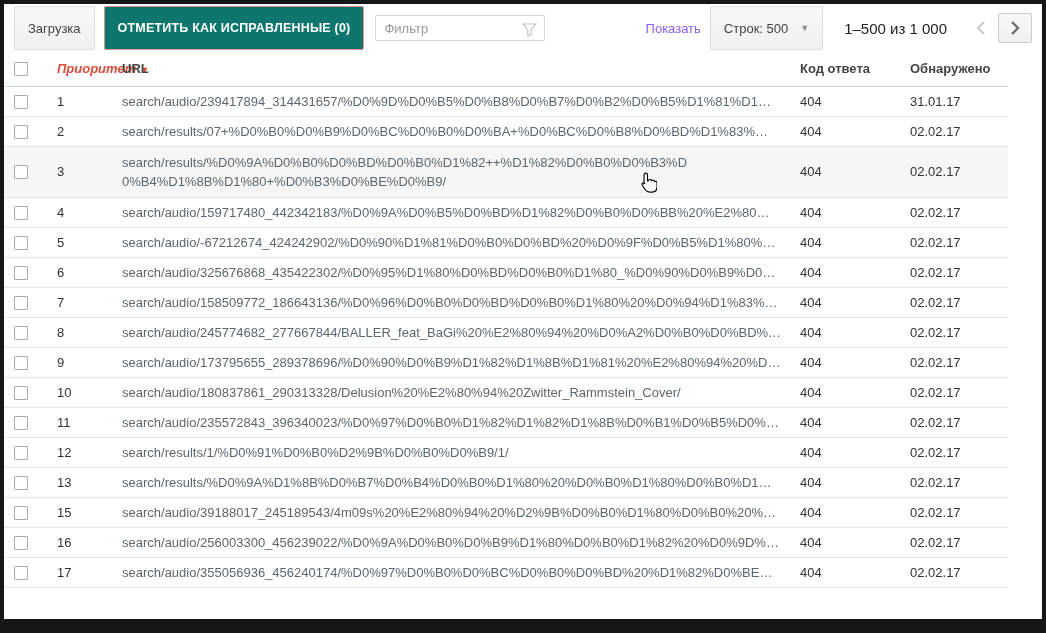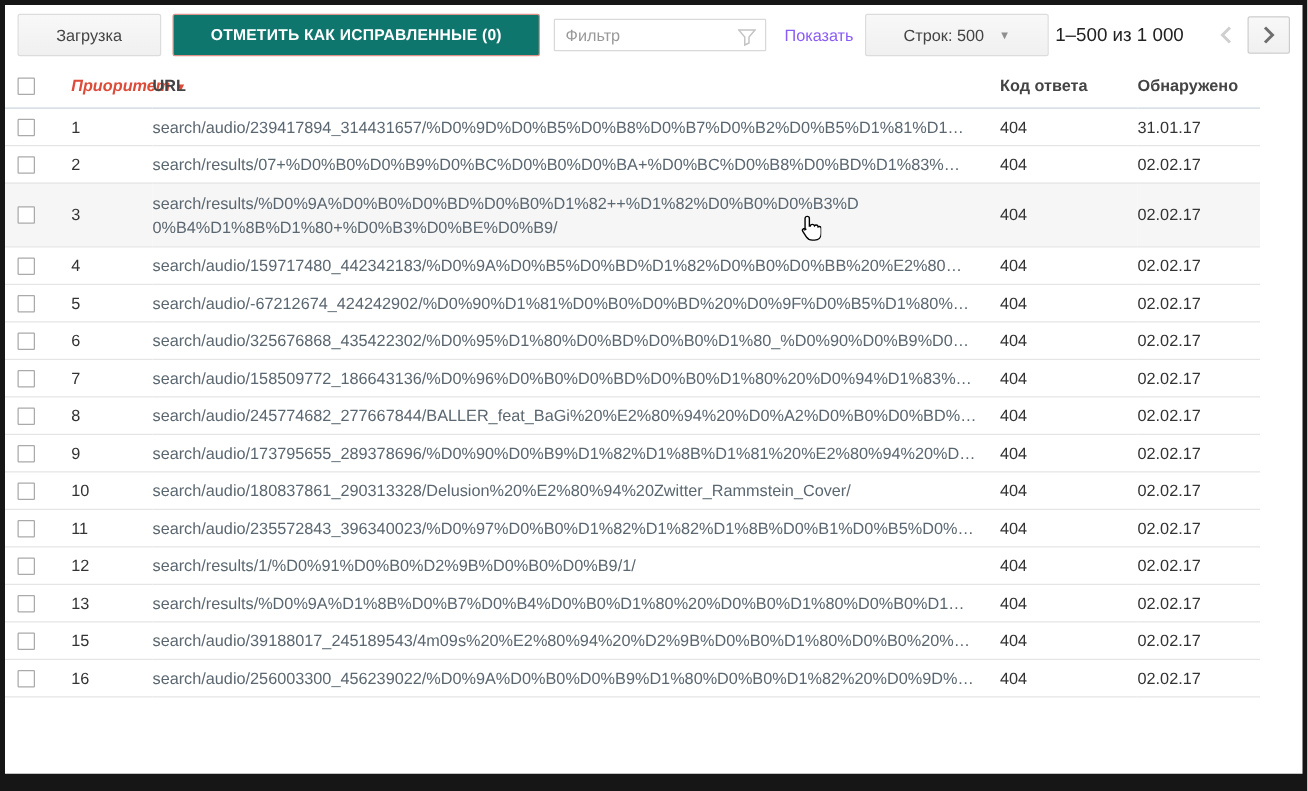--- a/index.html
+++ b/index.html
@@ -7,41 +7,41 @@
   .frame {
     width:1046px; height:633px;
     border:4px solid #161616; border-bottom-width:14px;
     background:#fff; position:relative; overflow:hidden;
     font-size:13px; color:#333;
   }
   
   .toolbar { display:flex; align-items:center; padding:9px 10px 8px 10px; height:47px; }
   .btn {
     display:inline-flex; align-items:center; justify-content:center;
-    height:34px; padding:0 30px;
+    height:44px; padding:0 13px;
     background:linear-gradient(#f8f8f8,#f0f0f0);
     border:1px solid #dcdcdc; border-radius:2px;
     color:#444; font-size:13px; cursor:pointer; white-space:nowrap;
   }
   .btn-danger {
     margin-left:9px; background:#0f766e; border-color:#dd9187;
     color:#fff; font-weight:bold; font-size:12.5px; letter-spacing:.2px;
   }
   .filter-wrap { position:relative; margin-left:11px; }
   .filter-input {
     width:170px; height:26px; border:1px solid #d9d9d9; border-radius:1px;
     padding:0 30px 0 8px; font:13px "Liberation Sans","DejaVu Sans",sans-serif; color:#333;
     outline:none;
   }
   .filter-input::placeholder { color:#999; }
   .funnel { position:absolute; right:8px; top:8px; }
   .spacer { flex:1; }
   .show-label { color:#8b5cf6; margin-right:9px; }
   .rows-btn .caret { margin-left:12px; font-size:9px; color:#8f8f8f; }
-  .page-info { margin:0 17px 0 5px; font-size:15px; color:#222; white-space:nowrap; }
+  .page-info { margin:0 17px 0 21px; font-size:15px; color:#222; white-space:nowrap; }
   .pager { display:flex; align-items:center; }
   .pager-prev {
     width:34px; height:30px; display:flex; align-items:center; justify-content:center;
     background:#fff; border:1px solid transparent; cursor:default;
   }
   .pager-next {
     width:34px; height:30px; display:flex; align-items:center; justify-content:center;
     background:linear-gradient(#f8f8f8,#f0f0f0); border:1px solid #ccc; border-radius:2px; cursor:pointer;
   }
   
@@ -258,20 +258,29 @@
       </tr>
       <tr>
         <td><span class="checkbox"></span></td>
         <td class="prio">16</td>
         <td>
             <div class="url-inner">search/audio/256003300_456239022/%D0%9A%D0%B0%D0%B9%D1%80%D0%B0%D1%82%20%D0%9D%…</div>
           </td>
         <td>404</td>
         <td>02.02.17</td>
       </tr>
+      <tr>
+        <td><span class="checkbox"></span></td>
+        <td class="prio">17</td>
+        <td>
+            <div class="url-inner">search/audio/355056936_456240174/%D0%97%D0%B0%D0%BC%D0%B0%D0%BD%20%D1%82%D0%BE…</div>
+          </td>
+        <td>404</td>
+        <td>02.02.17</td>
+      </tr>
     </tbody>
   </table>
 
   <div class="cursor-overlay">
     <svg width="19" height="25" viewBox="0 0 22 28">
       <path d="M9 2c1.2 0 2 .9 2 2v7h.8c.2-1 1-1.6 2-1.6.9 0 1.6.5 1.9 1.3.3-.4.9-.7 1.5-.7 1 0 1.8.7 1.9 1.7.3-.2.6-.3 1-.3 1.1 0 1.9.9 1.9 2v4.5c0 3.6-2.4 6.1-6.2 6.1h-2.1c-2.5 0-4.2-1-5.5-3l-3.3-5.2c-.5-.8-.3-1.8.5-2.3.7-.5 1.7-.4 2.3.3L7 14.3V4c0-1.1.9-2 2-2z" fill="#fff" stroke="#000" stroke-width="1.3"></path>
     </svg>
   </div>
 
 </div>

